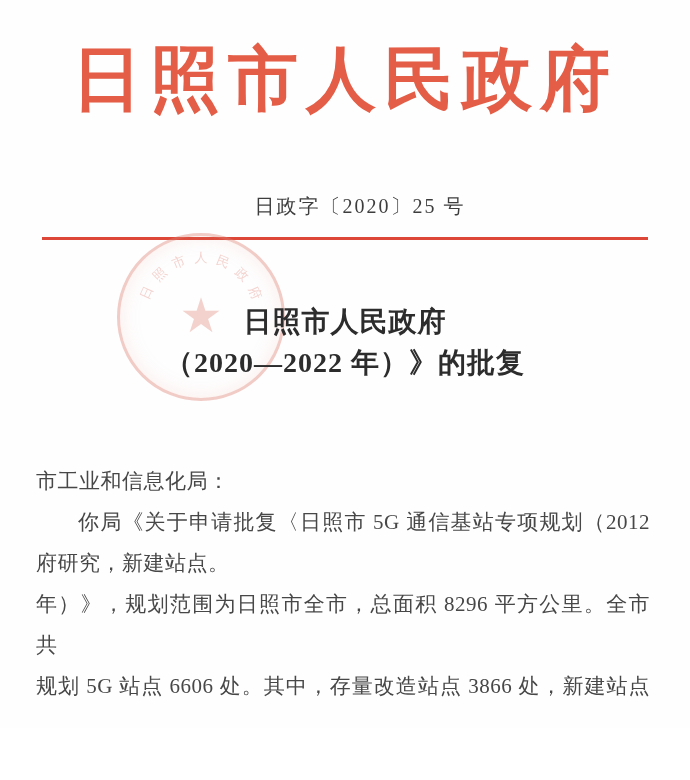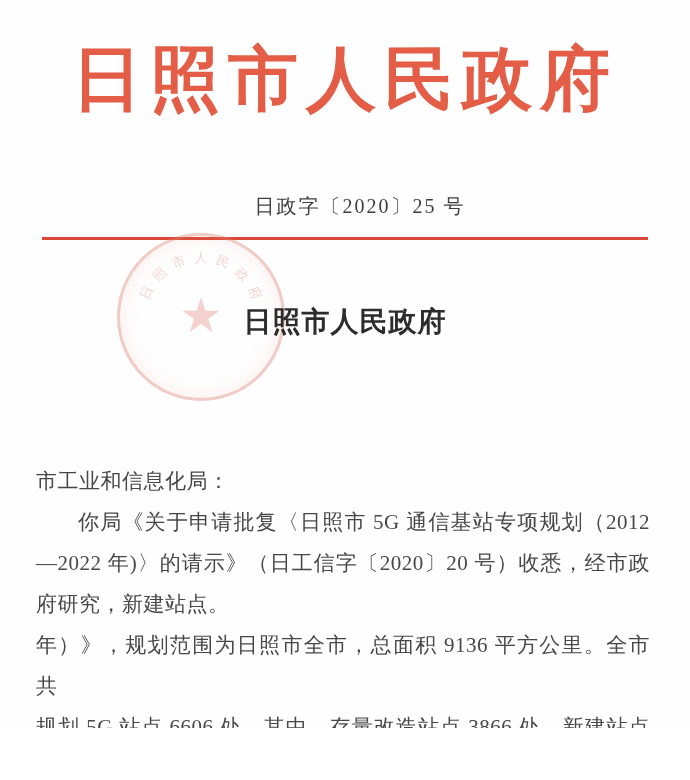--- a/index.html
+++ b/index.html
@@ -140,25 +140,25 @@
         <span style="transform: rotate(0deg) translateY(-59px);">人</span>
         <span style="transform: rotate(22deg) translateY(-59px);">民</span>
         <span style="transform: rotate(44deg) translateY(-59px);">政</span>
         <span style="transform: rotate(66deg) translateY(-59px);">府</span>
       </span>
     <span class="seal-star">★</span>
   </div>
 
   <div class="title">
     <div>日照市人民政府</div>
+    <div>（2020—2022 年）》的批复</div>
   </div>
 
   <div class="body-block">
     <div class="bline">市工业和信息化局：</div>
     <div class="bline just indent">你局《关于申请批复〈日照市 5G 通信基站专项规划（2012</div>
-    <div class="bline just">—2022 年)〉的请示》（日工信字〔2020〕20 号）收悉，经市政</div>
     <div class="bline">府研究，新建站点。</div>
-    <div class="bline just">年）》，规划范围为日照市全市，总面积 9136 平方公里。全市共</div>
+    <div class="bline just">年）》，规划范围为日照市全市，总面积 8296 平方公里。全市共</div>
     <div class="bline just">规划 5G 站点 6606 处。其中，存量改造站点 3866 处，新建站点</div>
 
   </div>
 
 </div>
 
 </body></html>

